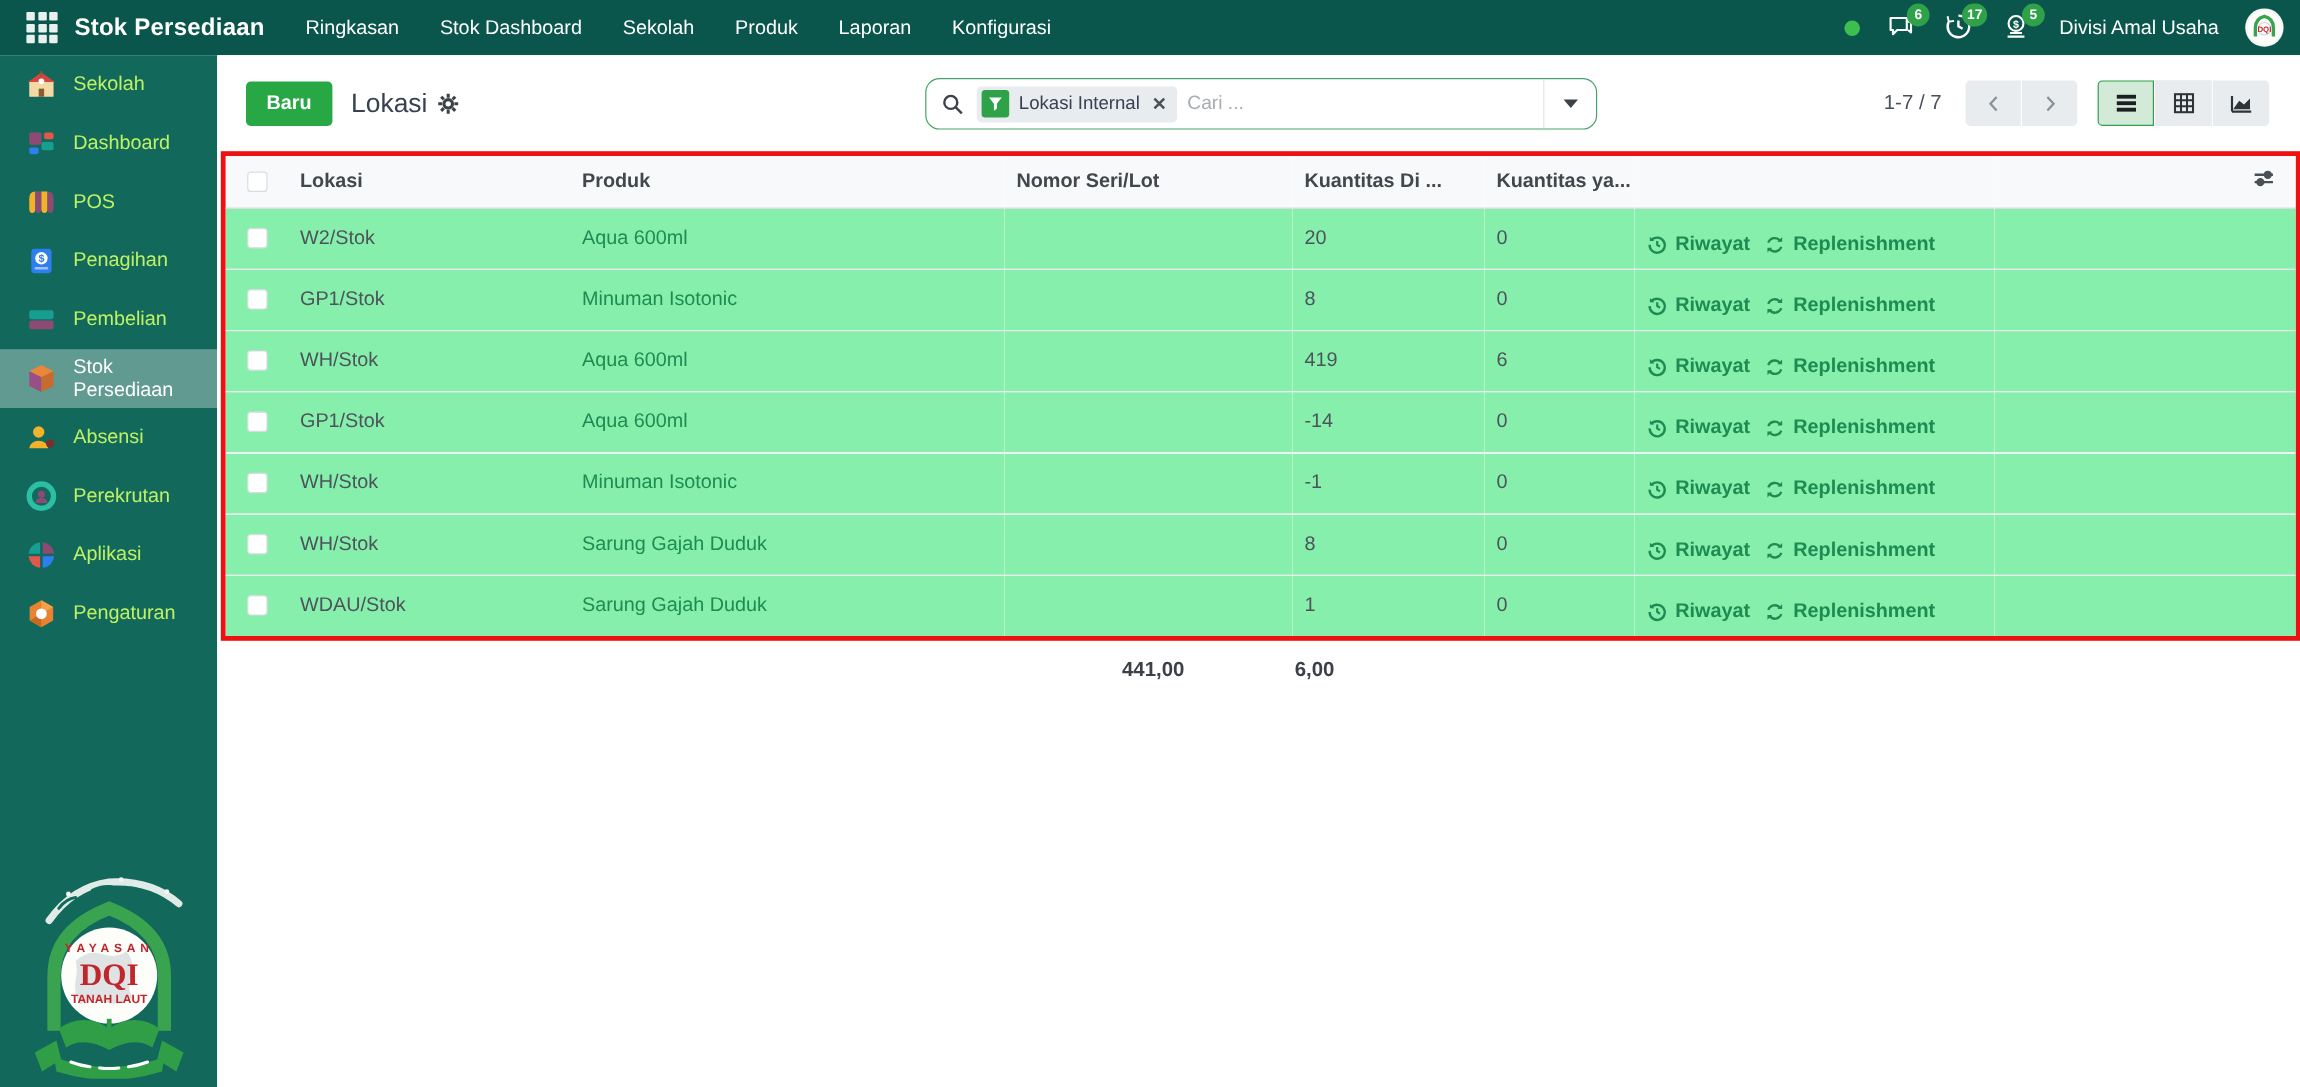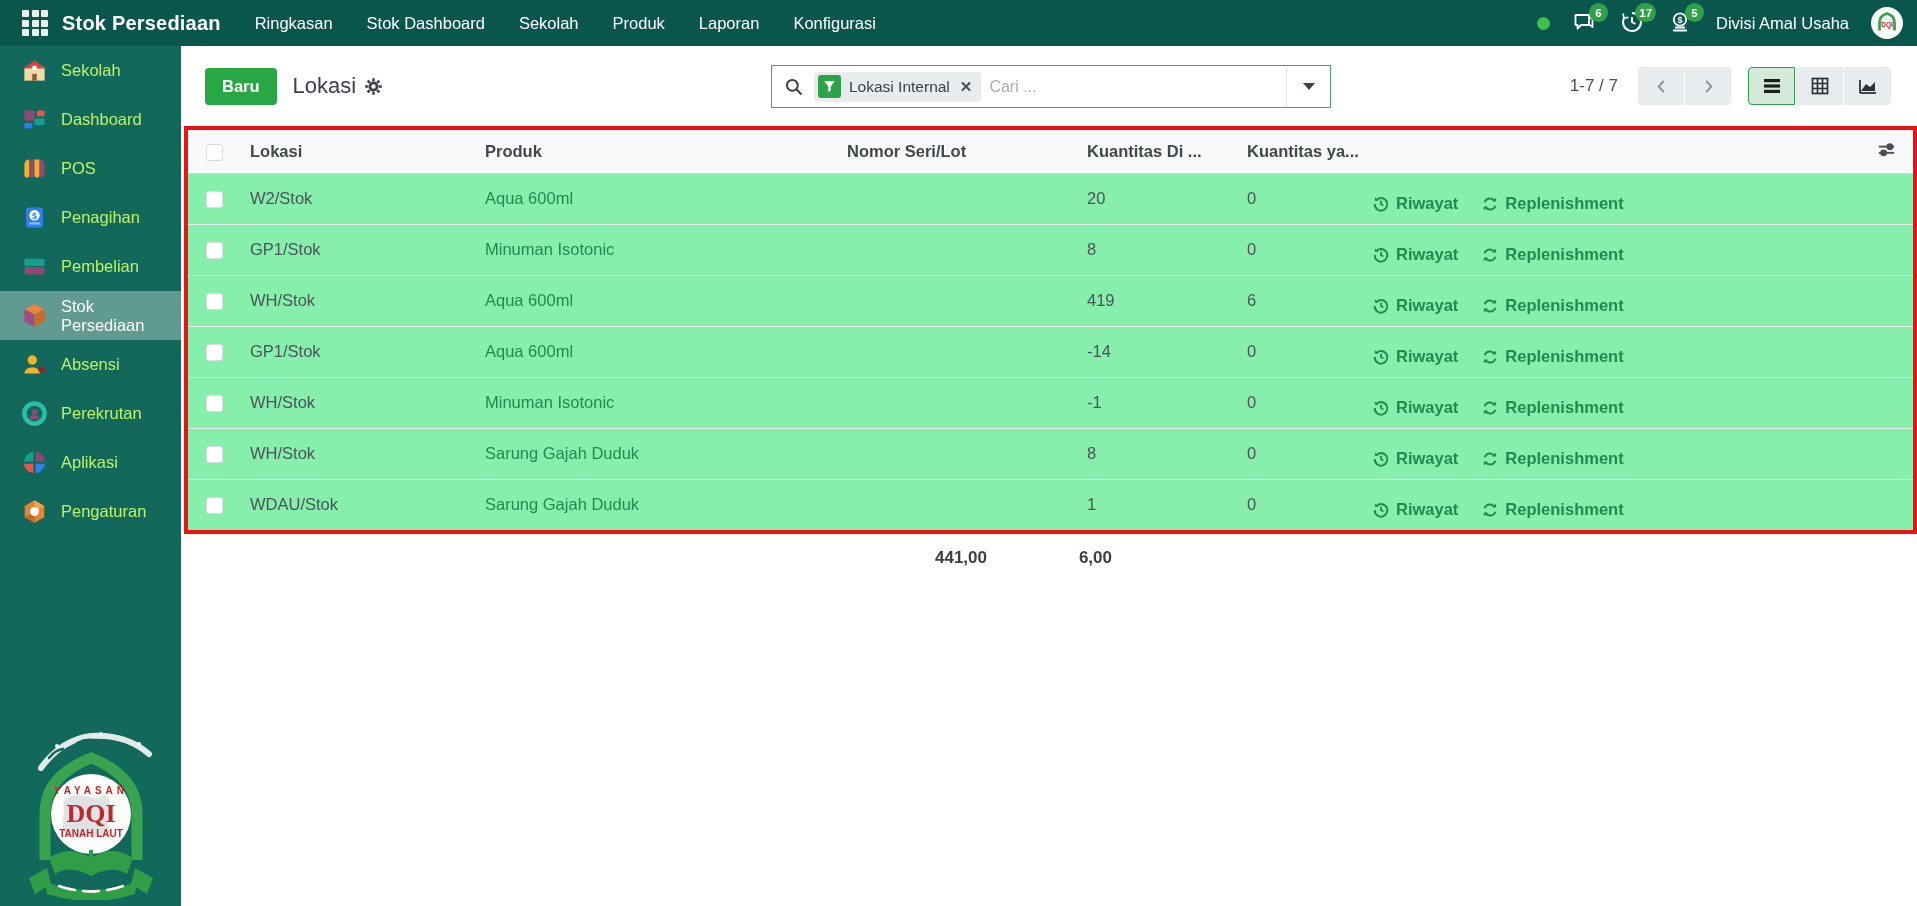--- a/index.html
+++ b/index.html
@@ -30,21 +30,21 @@
   .side-item.active { background:rgba(255,255,255,.33); color:#fff; }
   .side-item svg { width:27px; height:27px; flex-shrink:0; }
   .side-logo { position:absolute; bottom:2px; left:50%; transform:translateX(-50%); width:160px; }
 
   
   .control-panel { height:80px; display:flex; align-items:center; padding:0 26px 0 24px; position:relative; }
   .btn-new { background:#28a745; color:#fff; border:none; border-radius:4px; font-size:16.5px; font-weight:700; padding:9px 17px; cursor:pointer; font-family:inherit; }
   .breadcrumb { font-size:22px; color:#374151; margin-left:16px; display:flex; align-items:center; gap:8px; }
   .breadcrumb svg { width:19px; height:19px; cursor:pointer; }
 
-  .searchbar { position:absolute; left:590px; top:19px; width:560px; height:43px; border:1px solid #47a36c; border-radius:0; display:flex; align-items:center; padding-left:12px; background:#fff; }
+  .searchbar { position:absolute; left:590px; top:19px; width:560px; height:43px; border:1px solid #47a36c; border-radius:12px; display:flex; align-items:center; padding-left:12px; background:#fff; }
   .searchbar .mag { width:20px; height:20px; margin-right:10px; flex-shrink:0; }
   .filter-tag { display:flex; align-items:center; gap:8px; background:#e9ecef; border-radius:4px; height:30px; padding:0 9px 0 4px; font-size:15.5px; color:#374151; white-space:nowrap; }
   .funnel-chip { width:23px; height:23px; background:#2ea149; border-radius:3px; display:flex; align-items:center; justify-content:center; }
   .funnel-chip svg { width:13px; height:13px; }
   .tag-close { font-size:15px; color:#495057; cursor:pointer; margin-left:2px; font-weight:700; }
   .search-input { flex:1; border:none; outline:none; font-size:16px; color:#374151; padding:0 8px; font-family:inherit; min-width:40px; }
   .search-input::placeholder { color:#a7adb3; }
   .caret-zone { width:44px; height:100%; border-left:1px solid #e3e6e9; display:flex; align-items:center; justify-content:center; cursor:pointer; }
   .caret-down { width:0; height:0; border-left:6px solid transparent; border-right:6px solid transparent; border-top:7px solid #3c4248; }
 
@@ -69,21 +69,21 @@
   col.c-q1{width:160px} col.c-q2{width:125px} col.c-act{width:300px} col.c-fill{width:251px}
   thead tr { height:43px; background:#f8f9fa; }
   th { font-weight:700; color:#42474d; text-align:left; padding:0 10px; border-bottom:1px solid #d2d5d8; white-space:nowrap; overflow:hidden; }
   th.num, td.num { text-align:left;margin-top:12px; }
   tbody tr { height:51px; background:#86efac; border-bottom:1px solid #e8eaec; }
   tbody tr:last-child { border-bottom:none; }
   td { padding:0 10px; color:#4c535a; white-space:nowrap; overflow:hidden; }
   td.check-cell, th.check-cell { padding-left:18px; }
   .checkbox { display:inline-block; width:17px; height:17px; border:1px solid #d9dde1; border-radius:3px; background:#fff; cursor:pointer; vertical-align:middle; }
   .prod-link { color:#1e8c52; cursor:pointer; }
-  .row-actions { display:flex; align-items:center; gap:23px;margin-top:10px; }
+  .row-actions { display:flex; align-items:center; gap:12px;margin-top:10px; }
   .act-btn { display:flex; align-items:center; gap:6px; color:#1e8c52; font-weight:700; font-size:16.5px; cursor:pointer; background:none; border:none; font-family:inherit; white-space:nowrap; }
   .act-btn svg { width:18px; height:18px; }
   .opt-cell { text-align:right; padding-right:16px; }
   .opt-cell svg { width:21px; height:21px; cursor:pointer; }
 
   .totals-row { width:1733px; margin-left:3px; display:flex; font-size:17px; font-weight:700; color:#3b4147; padding:14px 0 10px 0; }
   .tot-q1 { width:751px; margin-left:653px; text-align:right; padding-right:6px; }
   .tot-q1 { width:160px; margin-left:649px; }
   .tot-q2 { width:125px; text-align:right; padding-right:6px; }
 </style>

